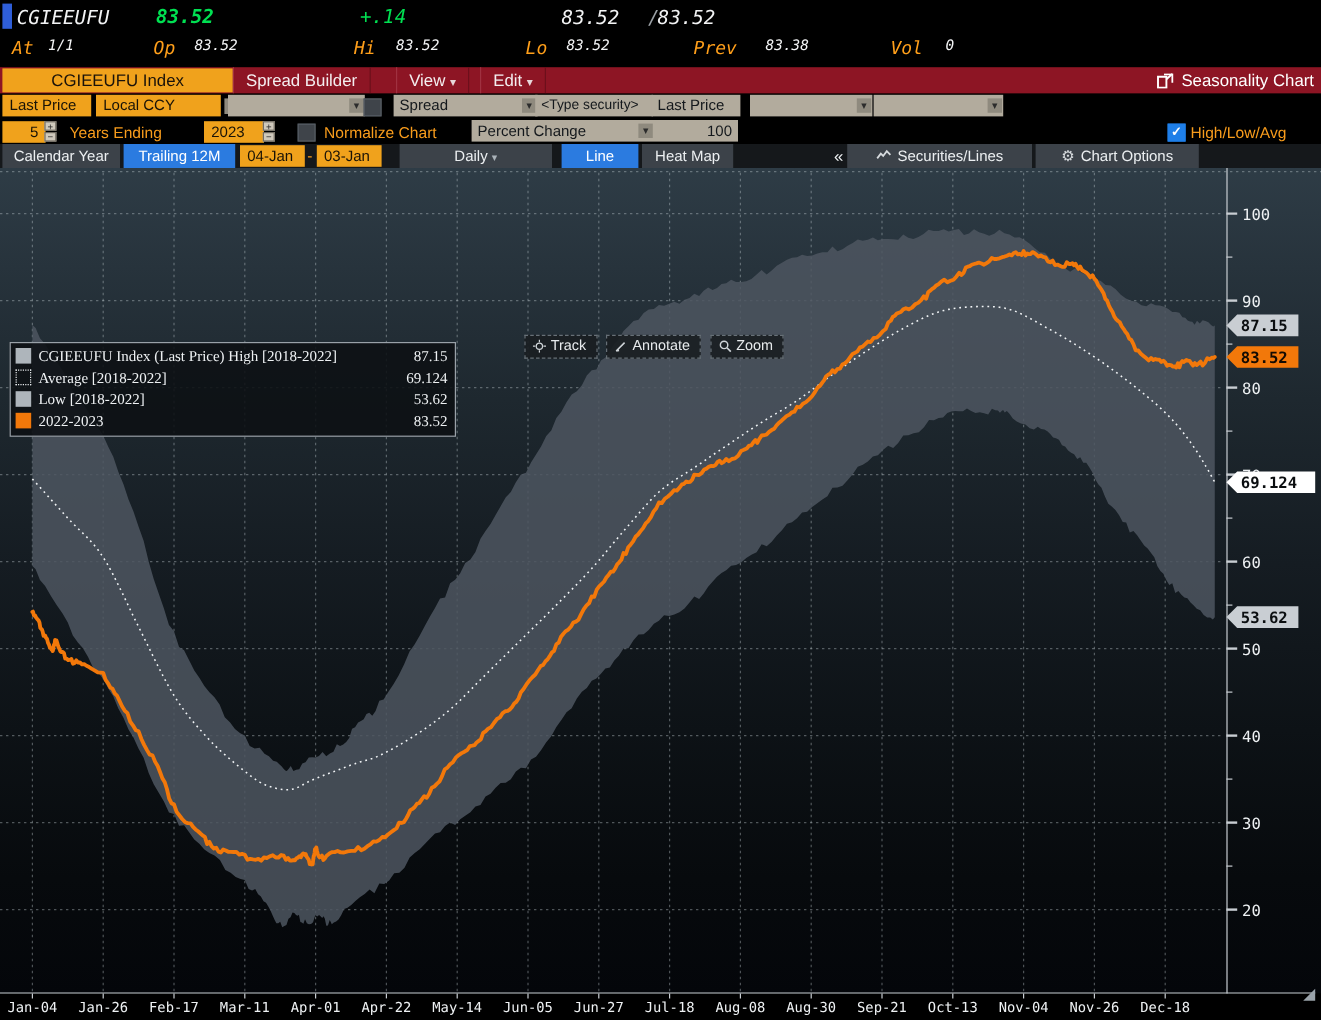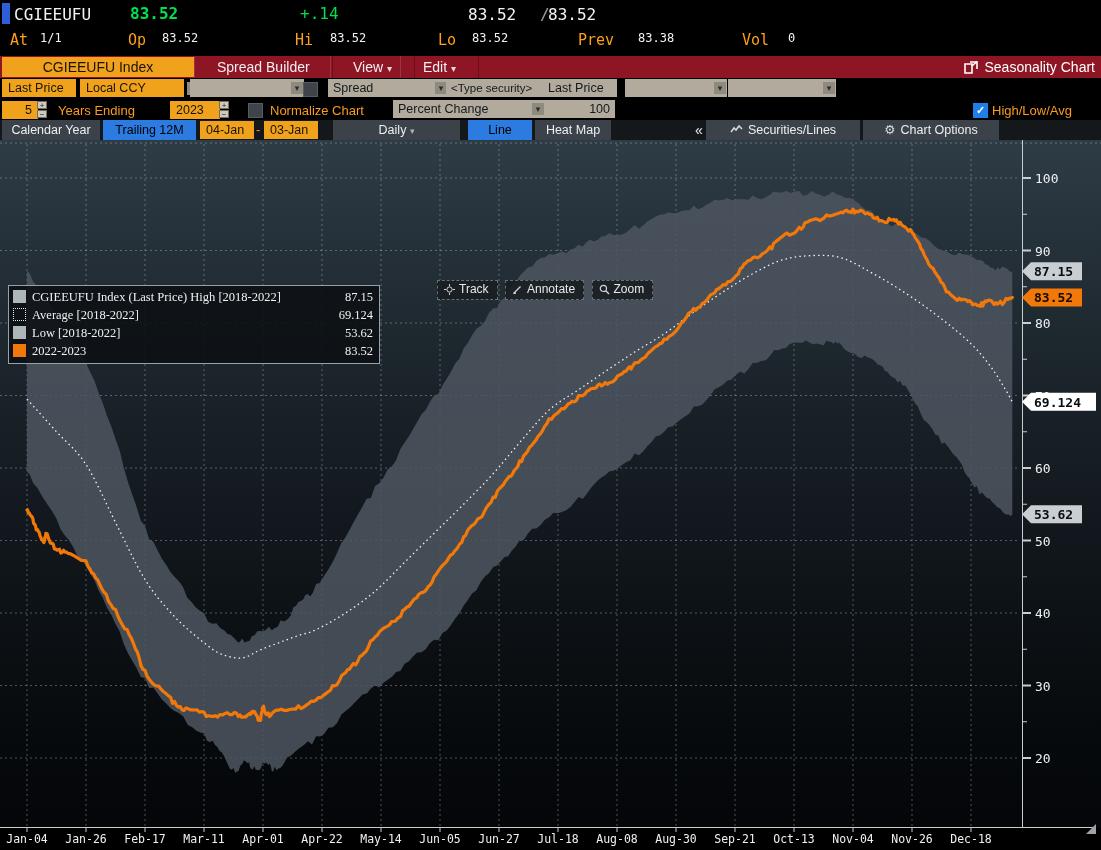--- a/index.html
+++ b/index.html
@@ -3,33 +3,33 @@
 <meta charset="utf-8">
 <style>
   html,body{margin:0;padding:0;background:#000;width:1101px;height:850px;overflow:hidden;}
   #app{position:relative;width:1101px;height:850px;background:#000;
        font-family:"Liberation Sans",sans-serif;-webkit-font-smoothing:antialiased;}
 
   
   #topbar{position:absolute;left:0;top:0;width:1101px;height:56px;background:#000;}
   #topbar .r1,#topbar .r2{position:absolute;left:0;width:1101px;height:28px;}
   #topbar .r1{top:0}#topbar .r2{top:27px}
-  #topbar span{position:absolute;white-space:pre;font-family:"DejaVu Sans Mono",monospace;}
+  #topbar span{position:absolute;white-space:pre;font-family:"DejaVu Sans Mono",monospace;font-style:italic;}
   .cursorblk{position:absolute;left:2px;top:3px;width:8px;height:21px;background:#2f5ed8;}
   .w{color:#f2f3f4;font-size:16px;top:5px;}
   .grn{color:#00e052;font-size:16px;font-weight:bold;top:4px;}
   .amb{color:#ff9f1a;font-size:15px;top:4px;}
   .wv{color:#f2f3f4;font-size:12px;top:4px;}
 
   
   #redbar{position:absolute;left:0;top:56px;width:1101px;height:22px;background:#8d1524;text-align:center;}
   .redtab{position:absolute;top:1px;height:20px;background:#f0a21c;color:#19120a;
           font-size:14px;line-height:20px;padding:0 8px;}
   .reditem{position:absolute;top:0;height:22px;color:#f4eef0;font-size:14px;line-height:22px;
-           padding:0 22px;border-right:1px solid #6d0f1b;border-left:1px solid #a03140;}
+           padding:0 10px;border-right:1px solid #6d0f1b;border-left:1px solid #a03140;}
   .ddcaret{font-size:10px;color:#e8d7da;}
   #seasbtn{position:absolute;right:6px;top:0;height:22px;color:#fff;font-size:14px;line-height:22px;}
   #seasbtn svg{vertical-align:-2px;margin-right:6px;}
 
   
   #tb1{position:absolute;left:0;top:78px;width:1101px;height:22px;background:#000;}
   #tb2{position:absolute;left:0;top:100px;width:1101px;height:20px;background:#000;}
   #tb3{position:absolute;left:0;top:120px;width:1101px;height:20px;background:#15181b;}
   .abtn{position:absolute;top:1px;height:18px;background:#f0a21c;color:#191307;font-size:12.5px;
         line-height:18px;padding:0 6px;}
@@ -40,21 +40,21 @@
   .chk{position:absolute;width:13px;height:13px;top:4px;background:#3f444a;border:1px solid #565c63;}
   .chk.blue{background:#1f7fe8;border-color:#1f7fe8;color:#fff;font-size:11px;line-height:13px;
             text-align:center;font-weight:bold;}
   .ambtxt{position:absolute;color:#f89c1c;font-size:13px;top:3px;white-space:pre;}
   .stepper{position:absolute;top:1px;width:10px;height:18px;}
   .stepper i{position:absolute;left:0;width:10px;height:8px;background:#cfc9bc;color:#222;
              font-style:normal;font-size:8px;line-height:8px;text-align:center;border:1px solid #716c61;box-sizing:border-box;}
   .stepper i.dn{top:9px;}
   .dbtn{position:absolute;top:0;height:20px;background:#3c4249;color:#eceff1;font-size:12.5px;
         line-height:20px;text-align:center;}
-  .dbtn.sel{background:#2b7be0;color:#000000;}
+  .dbtn.sel{background:#2b7be0;color:#ffffff;}
   .dbtn .ic{margin-right:5px;}
 
   
   #chart{position:absolute;left:0;top:140px;width:1101px;height:710px;}
   #legend{position:absolute;left:8px;top:145px;width:362px;background:rgba(12,16,19,0.88);
           border:1px solid #99a1a8;padding:2px 4px 3px 4px;z-index:5;font-family:Liberation Serif, serif;}
   .lrow{position:relative;height:18px;line-height:18px;color:#eef1f3;font-size:12.5px;white-space:nowrap;}
   .lrow .sw{display:inline-block;width:13px;height:13px;vertical-align:-2px;margin-right:6px;}
   .sw.solid{background:#aeb5bb;}
   .sw.dotted{background:transparent;border:1px dotted #e8ecee;box-sizing:border-box;}

